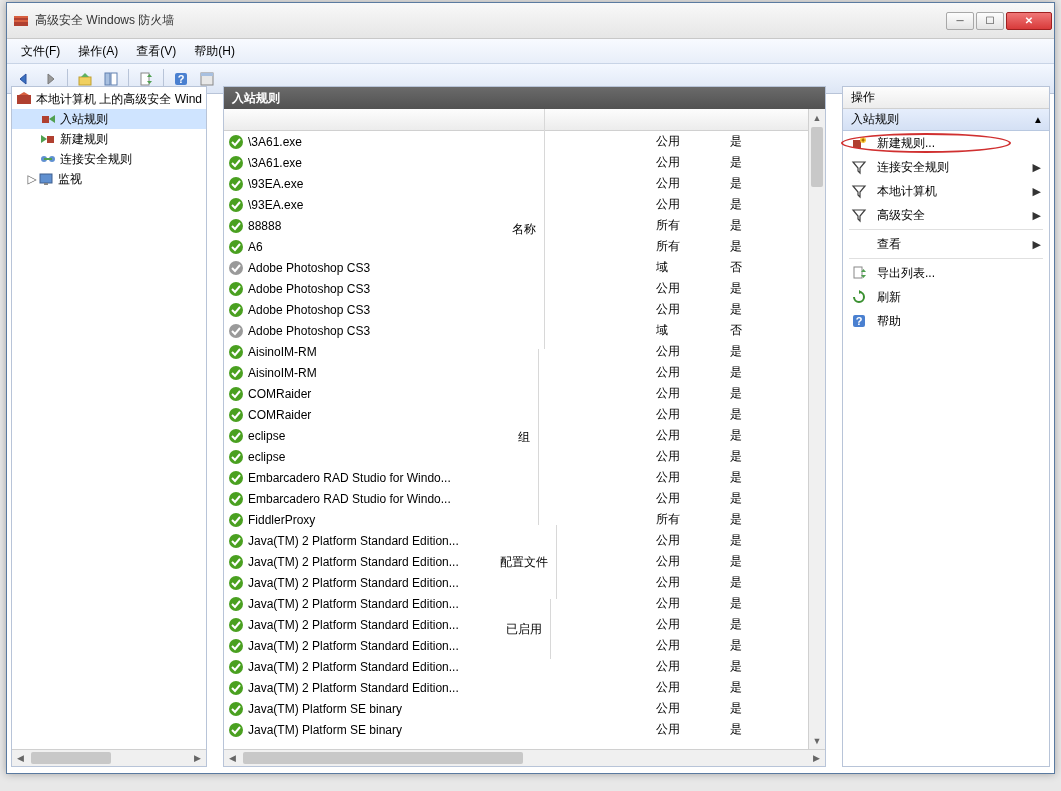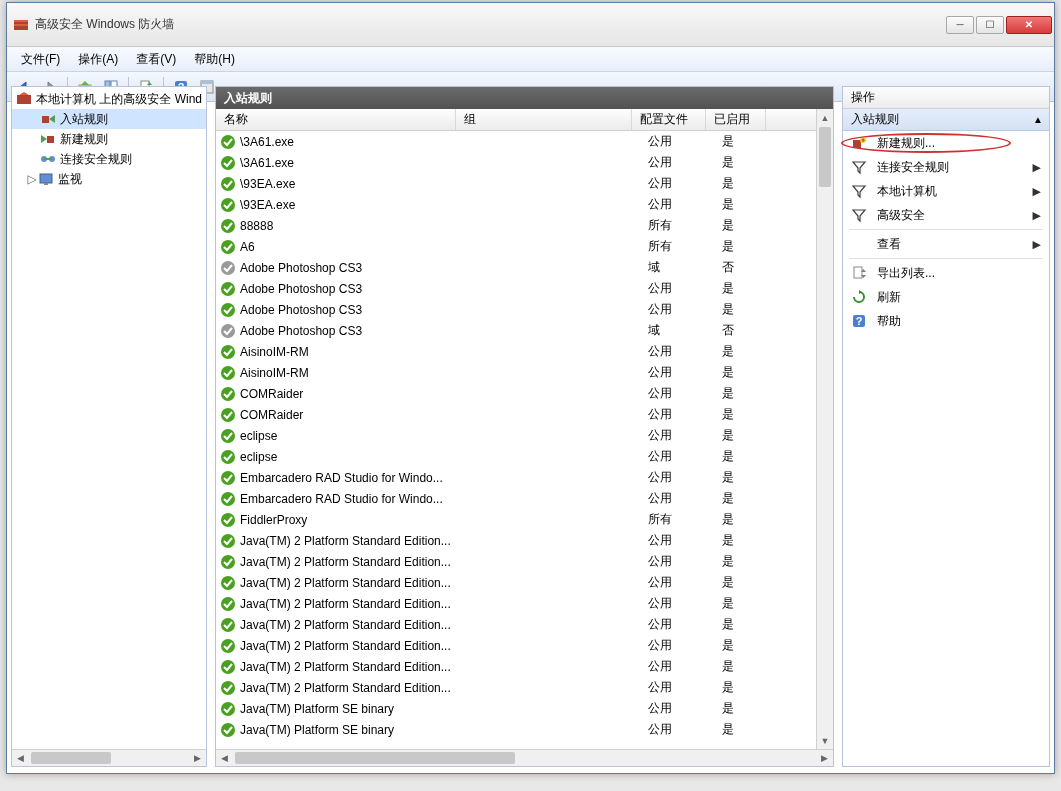--- a/index.html
+++ b/index.html
@@ -1,51 +1,51 @@
 <!DOCTYPE html>
 <html><head>
 <meta charset="utf-8">
 <style>
 * { box-sizing: border-box; margin: 0; padding: 0; }
 body { font-family: "Microsoft YaHei", "Segoe UI", Tahoma, sans-serif; font-size: 12px; background: #e8e8e8; width: 1061px; height: 791px; overflow: hidden; }
 
 .window { position: absolute; left: 6px; top: 2px; width: 1049px; height: 772px; background: #fff; border: 1px solid #5a7aa0; box-shadow: 0 0 8px rgba(0,0,0,0.3); }
 
-.titlebar { height: 44px; background: linear-gradient(#f8f8f8,#e6e6e6); display: flex; align-items: center; padding: 0 2px 0 6px; border-bottom: 1px solid #c8c8c8; }
+.titlebar { height: 36px; background: linear-gradient(#f8f8f8,#e6e6e6); display: flex; align-items: center; padding: 0 2px 0 6px; border-bottom: 1px solid #c8c8c8; }
 .titlebar .app-icon { width: 16px; height: 16px; margin-right: 6px; }
 .titlebar .title { flex: 1; color: #333; }
 .winbtn { width: 28px; height: 18px; margin-left: 2px; display: inline-flex; align-items: center; justify-content: center; border: 1px solid #a8a8a8; border-radius: 2px; background: linear-gradient(#fdfdfd,#e4e4e4); font-size: 10px; color: #333; }
 .winbtn.max { width: 28px; }
 .winbtn.close { width: 46px; background: linear-gradient(#f07777,#d83a3a); border-color: #a02020; color: #fff; font-weight: bold; }
 
 .menubar { height: 20px; background: linear-gradient(#f8faff,#e8eef9); border-bottom: 1px solid #c8d4e6; display: flex; align-items: center; padding: 12px 6px; gap: 2px; }
 .menubar span { padding: 2px 8px; cursor: default; }
 
 .toolbar { height: 30px; background: linear-gradient(#f4f8ff,#dde6f5); border-bottom: 1px solid #b8c4d8; display: flex; align-items: center; padding: 0 6px; gap: 4px; }
 .tb-btn { width: 22px; height: 22px; display: inline-flex; align-items: center; justify-content: center; border: 1px solid transparent; border-radius: 2px; }
 .tb-sep { width: 1px; height: 20px; background: #b8c4d8; margin: 0 2px; }
 
-.body-area { position: absolute; top: 83px; left: 4px; right: 4px; bottom: 6px; display: flex; gap: 8px; justify-content: space-between; }
+.body-area { position: absolute; top: 83px; left: 4px; right: 4px; bottom: 6px; display: flex; gap: 16px; justify-content: space-between; }
 
 .panel { border: 1px solid #b8c4d8; background: #fff; display: flex; flex-direction: column; position: relative; }
 .left { width: 196px; }
 .center { flex: 1; position: relative; }
 .right { width: 208px; }
 
 .tree { flex: 1; overflow: hidden; padding: 2px 0; }
 .tree-row { display: flex; align-items: center; height: 20px; padding-left: 4px; white-space: nowrap; }
 .tree-row.root { padding-left: 4px; }
 .tree-row.child { padding-left: 28px; }
 .tree-row.selected { background: #cfe4ff; }
 .tree-row .t-icon { width: 16px; height: 16px; margin-right: 4px; flex-shrink: 0; }
 .expander { width: 12px; text-align: center; color: #666; display: inline-block; }
 
 .center-header { height: 22px; background: linear-gradient(#6a6a6a,#525252); color: #fff; font-weight: bold; display: flex; align-items: center; padding: 0 8px; }
 
-.cols { height: 22px; background: linear-gradient(#fdfdfd,#ececec); border-bottom: 1px solid #d0d0d0; display: flex; align-items: center; }
+.cols { height: 22px; background: linear-gradient(#fdfdfd,#ececec); border-bottom: 1px solid #d0d0d0; display: flex; align-items: center; flex-direction: column; }
 .cols span { padding: 0 8px; border-right: 1px solid #d8d8d8; height: 100%; display: flex; align-items: center; }
 .col-name { flex: 0 0 240px; }
 .col-group { flex: 0 0 176px; }
 .col-profile { flex: 0 0 74px; }
 .col-enabled { flex: 0 0 60px; }
 .col-rest { flex: 1; }
 
 .rules { flex: 1; overflow: hidden; position: relative; }
 .rule-row { display: flex; align-items: center; height: 21px; padding-left: 4px; }
 .rule-row .r-icon { width: 16px; height: 16px; margin-right: 4px; flex-shrink: 0; }

